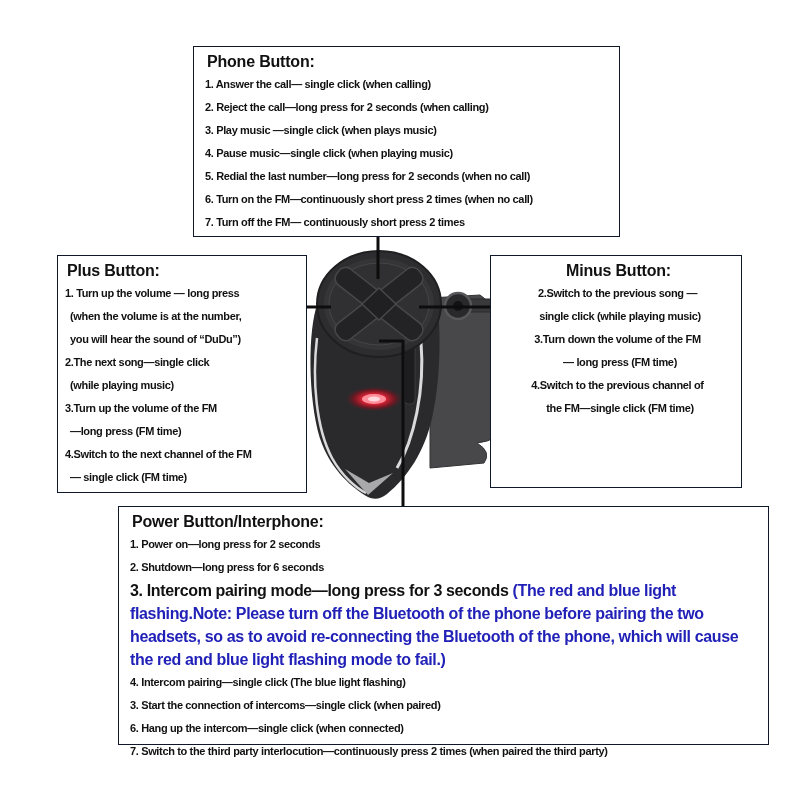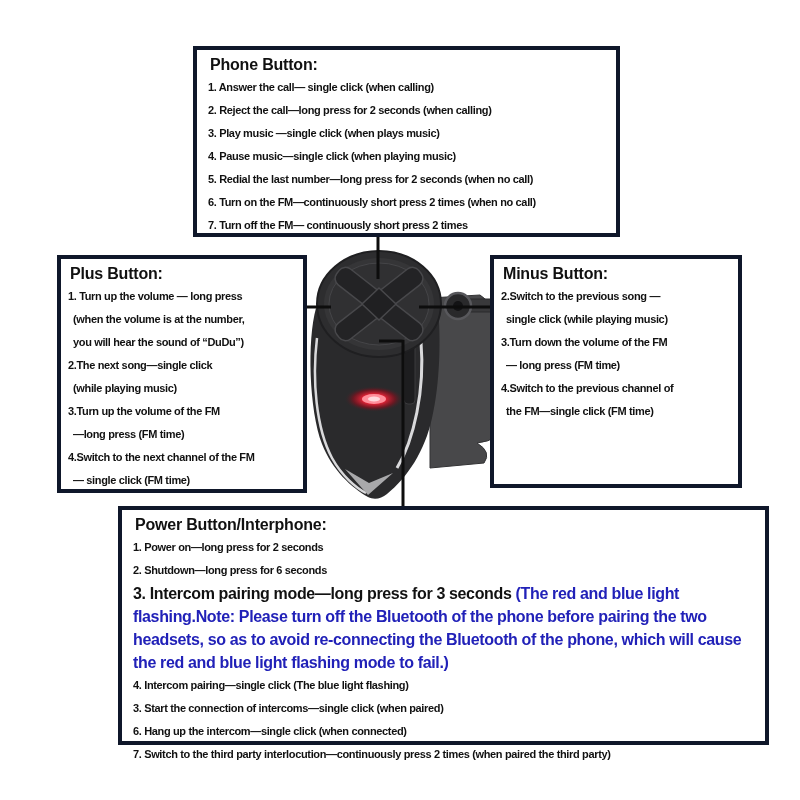--- a/index.html
+++ b/index.html
@@ -1,39 +1,39 @@
 <!DOCTYPE html>
 <html><head>
 <meta charset="utf-8">
 <style>
   html,body{margin:0;padding:0;background:#ffffff;}
   #canvas{
     position:relative;width:800px;height:800px;background:#ffffff;overflow:hidden;
     font-family:"Liberation Sans","DejaVu Sans",sans-serif;
   }
   .box{
-    position:absolute;background:#ffffff;border:4px solid #0f172a;
+    position:absolute;background:#ffffff;border:1px solid #0f172a;
     box-sizing:border-box;color:#111111;z-index:2;
   }
   .box-title{
     font-size:16px;font-weight:bold;letter-spacing:-0.2px;
     padding:5px 0 2px 2px;white-space:nowrap;
   }
   .box-line{
     font-size:11px;font-weight:bold;letter-spacing:-0.35px;
     line-height:23px;white-space:nowrap;
   }
   .box-para{
     font-size:16px;font-weight:bold;letter-spacing:-0.35px;line-height:23px;
   }
   .cont{padding-left:5px;}
   .blue{color:#2121b8;}
   #phone-box{left:193px;top:46px;width:427px;height:191px;padding:1px 8px 0 11px;}
   #plus-box{left:57px;top:255px;width:250px;height:238px;padding:1px 4px 18px 7px;}
-  #minus-box{left:490px;top:255px;width:252px;height:233px;padding:1px 4px 0 7px;}
+  #minus-box{left:490px;top:255px;width:252px;height:233px;padding:1px 4px 0 7px;text-align:center;}
   #power-box{left:78px;top:506px;width:651px;height:239px;padding:1px 8px 0 11px;margin-left:40px;}
   #figure-svg{position:absolute;left:0;top:0;z-index:1;}
 </style>
 </head>
 <body>
 
 <div id="canvas">
 
   <svg id="figure-svg" width="800" height="800" viewBox="0 0 800 800">
     <defs>

